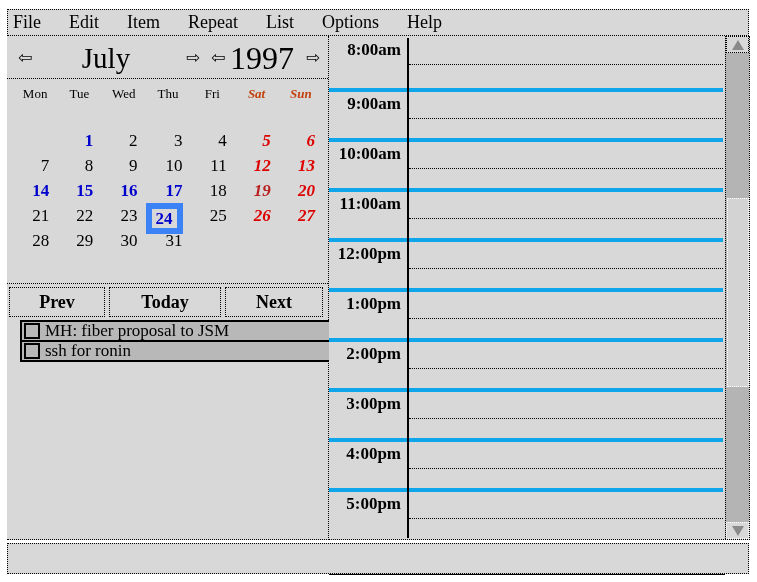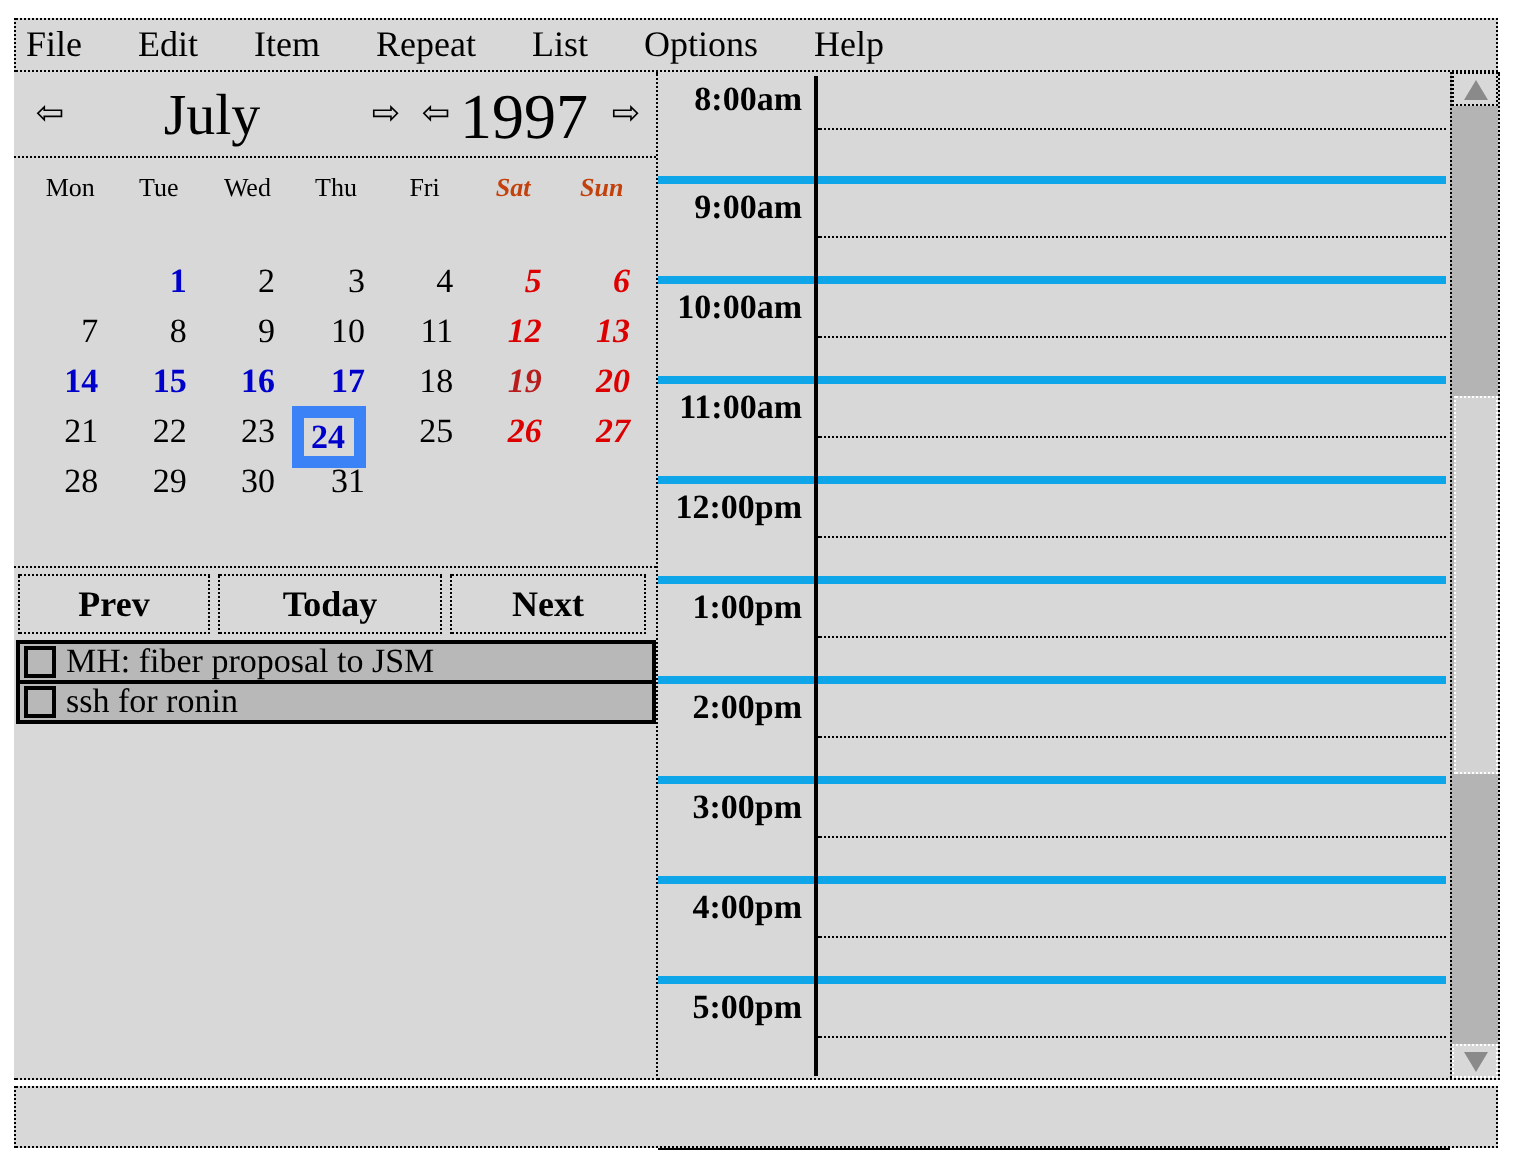--- a/index.html
+++ b/index.html
@@ -47,21 +47,21 @@
   .sel-box{display:inline-block;border:6px solid #3b82f6;padding:0 4px;line-height:19px;}
   .button-row{position:absolute;left:0;top:247px;width:100%;height:36px;border-top:1px dotted #000;box-sizing:border-box;}
   .nav-btn{
     position:absolute;top:3px;height:30px;line-height:28px;box-sizing:border-box;
     border:1px dotted #000;background:#d8d8d8;text-align:center;
     font-size:18px;font-weight:bold;cursor:default;
   }
   .btn-prev{left:2px;width:96px;}
   .btn-today{left:102px;width:112px;}
   .btn-next{left:218px;width:98px;}
-  .todo-list{position:absolute;left:1px;top:284px;width:320px;text-align:center;}
+  .todo-list{position:absolute;left:13px;top:284px;width:320px;text-align:center;}
   .todo-item{
     height:22px;box-sizing:border-box;border:2px solid #000;margin-top:-2px;
     background:#b8b8b8;display:flex;align-items:center;font-size:17px;
   }
   .todo-item:first-child{margin-top:0;}
   .todo-checkbox{
     width:12px;height:12px;box-sizing:content-box;border:2px solid #000;
     margin:0 5px 0 2px;flex:0 0 auto;background:transparent;
   }
   

